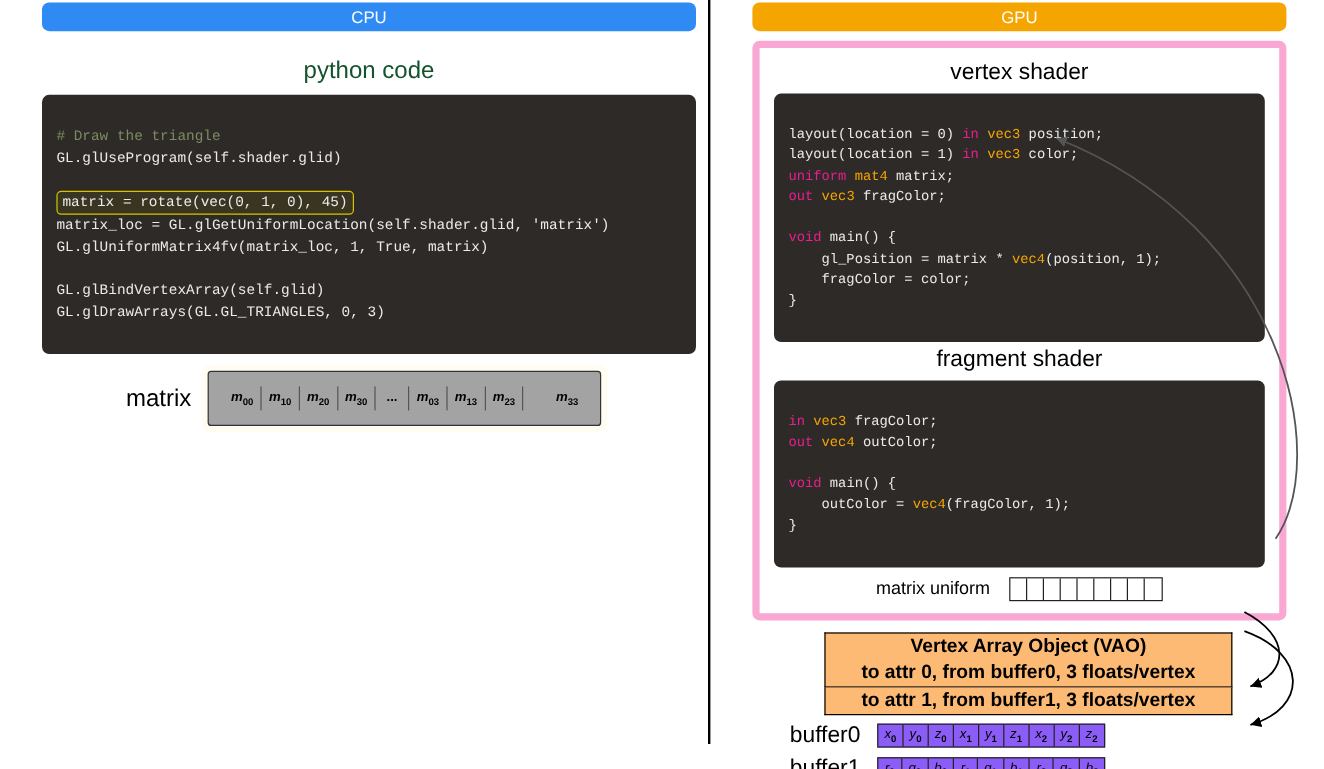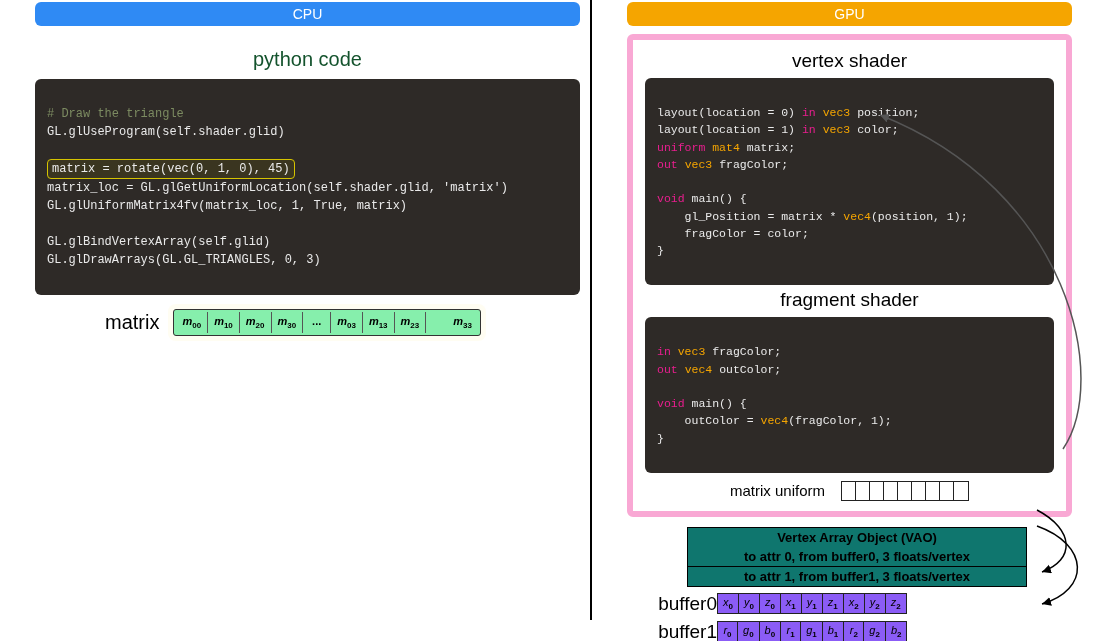--- a/index.html
+++ b/index.html
@@ -78,25 +78,25 @@
       margin-left: 70px;
     }
     .matrix-label {
       font-size: 20px;
       color: #000;
       margin-right: 14px;
       font-family: sans-serif;
     }
     .cell-strip {
       display: flex;
-      background: #86efac;
+      background: #a3a3a3;
       border: 1px solid #333;
       border-radius: 3px;
       box-shadow: 0 0 0 5px #fff39a20;
-      padding: 2px;
+      padding: 12px;
     }
     .cell {
       border-right: 1px solid #555;
       padding: 3px 6px;
       font-family: sans-serif;
       font-size: 11px;
       font-style: italic;
       min-width: 28px;
       text-align: center;
     }
@@ -132,36 +132,36 @@
       width: 14px; height: 18px;
       border-right: 1px solid #222;
     }
     .mini-cells span:last-child { border-right: none; }
     .vao-box {
       margin: 10px 0 6px 60px;
       width: 340px;
     }
     .vao-row {
       border: 1px solid #000;
-      font-size: 13px;
+      font-size: 16px;
       font-weight: bold;
       padding: 2px 6px;
       text-align: center;
-      background: #0f766e;
+      background: #fdba74;
     }
     .vao-row.header-row { border-bottom: none; }
     .vao-row + .vao-row { border-top: none; }
     .buffer-row {
       display: flex;
       align-items: center;
       margin-top: 6px;
     }
     .buffer-row .blabel {
       font-size: 19px;
-      margin-right: 0;
+      margin-right: 14px;
       width: 90px;
       text-align: right;
       padding-left: 25px;
     }
     .buffer-cells {
       display: flex;
       border: 1px solid #222;
       background: #8b5cf6;
     }
     .buffer-cells .bcell {

